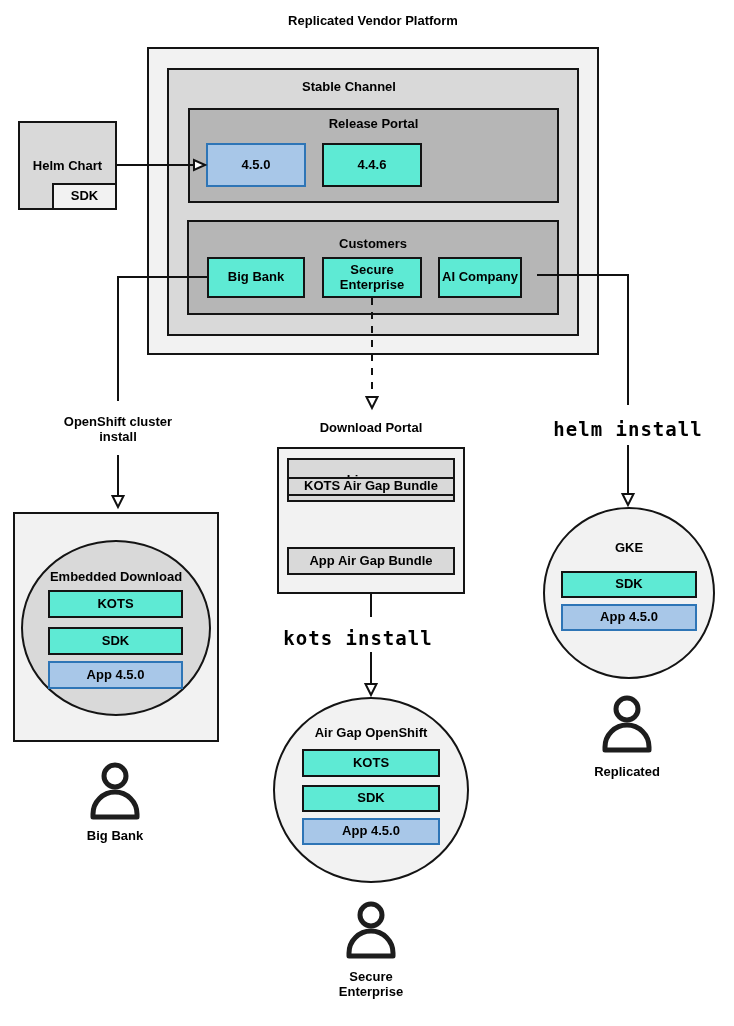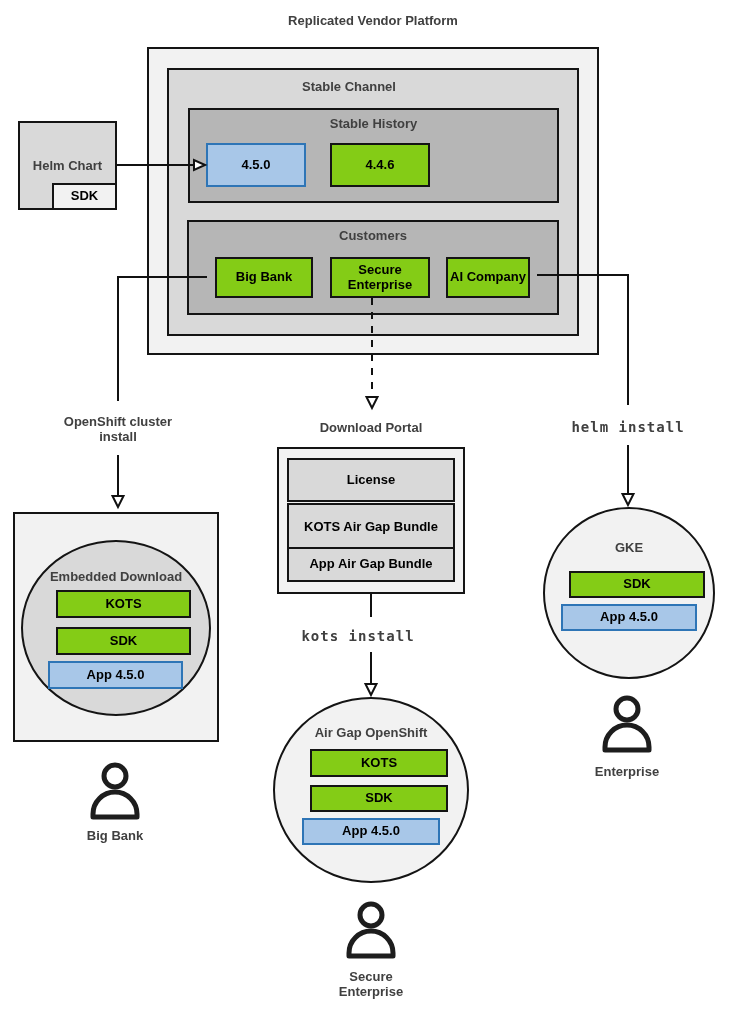--- a/index.html
+++ b/index.html
@@ -7,60 +7,60 @@
     position:relative; width:734px; height:1026px; background:#ffffff;
     font-family:"Liberation Sans", sans-serif; overflow:hidden;
   }
   .box {
     position:absolute; box-sizing:border-box;
     border:2px solid #141414;
   }
   .g-light { background:#f2f2f2; }
   .g-mid   { background:#d9d9d9; }
   .g-dark  { background:#b6b6b6; }
-  .white   { background:#84cc16;margin-left:8px; }
+  .white   { background:#5eead4; }
   .hl      { background:#a8c7e8; border-color:#2e75b6; color:#1a5ca8; }
   .circle  { border-radius:50%; }
   .cell {
     display:flex; align-items:center; justify-content:center; text-align:center;
     font-weight:bold; font-size:13px; line-height:1.15; color:#000;
   }
   .lbl {
     position:absolute; text-align:center; font-weight:bold; font-size:13px;
-    line-height:1.15; color:#404040;
+    line-height:1.15; color:#000000;
   }
   .mono {
     font-family:"DejaVu Sans Mono","Liberation Mono",monospace;
-    font-size:14px; letter-spacing:1px;
+    font-size:19px; letter-spacing:1px;
   }
   svg.wires { position:absolute; left:0; top:0; pointer-events:none; }
   .wire { stroke:#111; stroke-width:2; fill:none; }
   .dashed { stroke-dasharray:7 7; }
   .head { fill:#ffffff; stroke:#111; stroke-width:2; }
   .person { stroke:#1d1d1d; stroke-width:5; fill:none; stroke-linejoin:round; }
 </style>
 </head>
 <body>
 
 <div class="canvas">
 
   <div class="lbl" style="left:147px;top:14px;width:452px">Replicated Vendor Platform</div>
 
   <div class="box g-light" style="left:147px;top:47px;width:452px;height:308px"></div>
 
   <div class="box g-mid" style="left:167px;top:68px;width:412px;height:268px"></div>
   <div class="lbl" style="left:167px;top:80px;width:364px">Stable Channel</div>
 
   <div class="box g-dark" style="left:188px;top:108px;width:371px;height:95px"></div>
-  <div class="lbl" style="left:188px;top:117px;width:371px">Stable History</div>
+  <div class="lbl" style="left:188px;top:117px;width:371px">Release Portal</div>
   <div class="box hl cell" style="left:206px;top:143px;width:100px;height:44px">4.5.0</div>
   <div class="box white cell" style="left:322px;top:143px;width:100px;height:44px">4.4.6</div>
 
   <div class="box g-dark" style="left:187px;top:220px;width:372px;height:95px"></div>
-  <div class="lbl" style="left:187px;top:229px;width:372px">Customers</div>
+  <div class="lbl" style="left:187px;top:237px;width:372px">Customers</div>
   <div class="box white cell" style="left:207px;top:257px;width:98px;height:41px">Big Bank</div>
   <div class="box white cell" style="left:322px;top:257px;width:100px;height:41px;padding:0 8px">Secure Enterprise</div>
   <div class="box white cell" style="left:438px;top:257px;width:84px;height:41px">AI Company</div>
 
   <div class="box g-mid" style="left:18px;top:121px;width:99px;height:89px"></div>
   <div class="lbl" style="left:18px;top:159px;width:99px">Helm Chart</div>
   <div class="box g-light cell" style="left:52px;top:183px;width:65px;height:27px">SDK</div>
 
   <div class="lbl" style="left:56px;top:415px;width:124px">OpenShift cluster install</div>
   <div class="lbl" style="left:277px;top:421px;width:188px">Download Portal</div>
@@ -70,35 +70,35 @@
   <div class="box g-light" style="left:13px;top:512px;width:206px;height:230px"></div>
   <div class="box g-mid circle" style="left:21px;top:540px;width:190px;height:176px"></div>
   <div class="lbl" style="left:21px;top:570px;width:190px">Embedded Download</div>
   <div class="box white cell" style="left:48px;top:590px;width:135px;height:28px">KOTS</div>
   <div class="box white cell" style="left:48px;top:627px;width:135px;height:28px">SDK</div>
   <div class="box hl cell" style="left:48px;top:661px;width:135px;height:28px">App 4.5.0</div>
   <div class="lbl" style="left:55px;top:829px;width:120px">Big Bank</div>
 
   <div class="box g-light" style="left:277px;top:447px;width:188px;height:147px"></div>
   <div class="box g-mid cell" style="left:287px;top:458px;width:168px;height:44px">License</div>
-  <div class="box g-mid cell" style="left:287px;top:503px;width:168px;height:48px">KOTS Air Gap Bundle</div>
-  <div class="box g-mid cell" style="left:287px;top:547px;width:168px;height:35px">App Air Gap Bundle</div>
+  <div class="box g-mid cell" style="left:287px;top:477px;width:168px;height:19px">KOTS Air Gap Bundle</div>
+  <div class="box g-mid cell" style="left:287px;top:547px;width:168px;height:28px">App Air Gap Bundle</div>
 
   <div class="box g-light circle" style="left:273px;top:697px;width:196px;height:186px"></div>
   <div class="lbl" style="left:273px;top:726px;width:196px">Air Gap OpenShift</div>
   <div class="box white cell" style="left:302px;top:749px;width:138px;height:28px">KOTS</div>
   <div class="box white cell" style="left:302px;top:785px;width:138px;height:27px">SDK</div>
   <div class="box hl cell" style="left:302px;top:818px;width:138px;height:27px">App 4.5.0</div>
   <div class="lbl" style="left:321px;top:970px;width:100px">Secure Enterprise</div>
 
   <div class="box g-light circle" style="left:543px;top:507px;width:172px;height:172px"></div>
   <div class="lbl" style="left:543px;top:541px;width:172px">GKE</div>
   <div class="box white cell" style="left:561px;top:571px;width:136px;height:27px">SDK</div>
   <div class="box hl cell" style="left:561px;top:604px;width:136px;height:27px">App 4.5.0</div>
-  <div class="lbl" style="left:557px;top:765px;width:140px">Enterprise</div>
+  <div class="lbl" style="left:557px;top:765px;width:140px">Replicated</div>
 
   <svg class="wires" width="734" height="1026" viewBox="0 0 734 1026">
 
     <line class="wire" x1="117" y1="165" x2="194" y2="165"></line>
     <polygon class="head" points="205,165 194,160 194,170"></polygon>
 
     <polyline class="wire" points="207,277 118,277 118,401"></polyline>
     <line class="wire" x1="118" y1="455" x2="118" y2="496"></line>
     <polygon class="head" points="118,507 112.5,496 123.5,496"></polygon>
 

